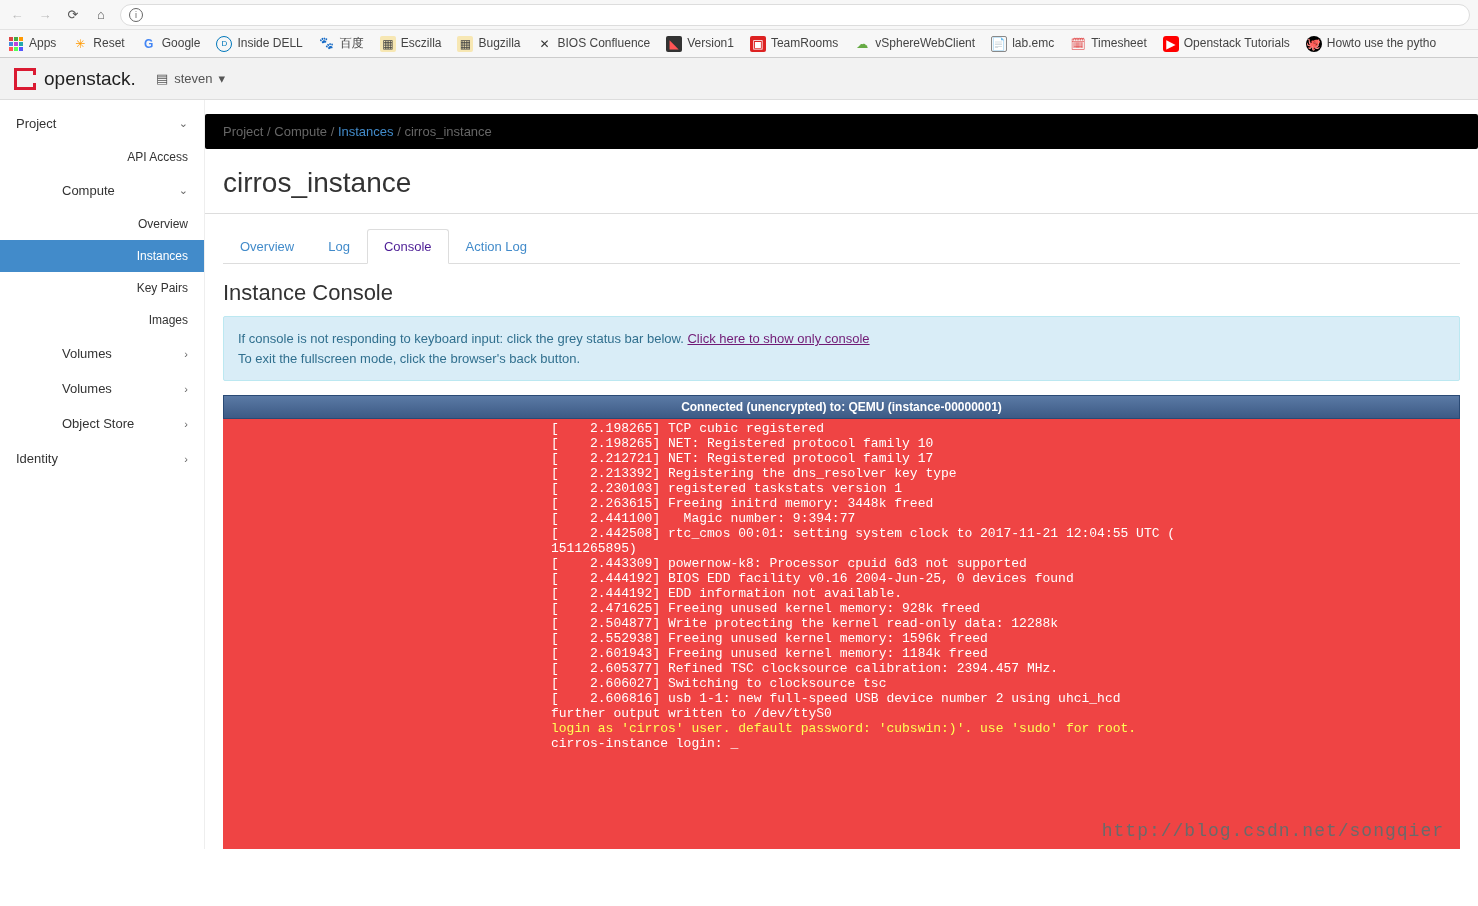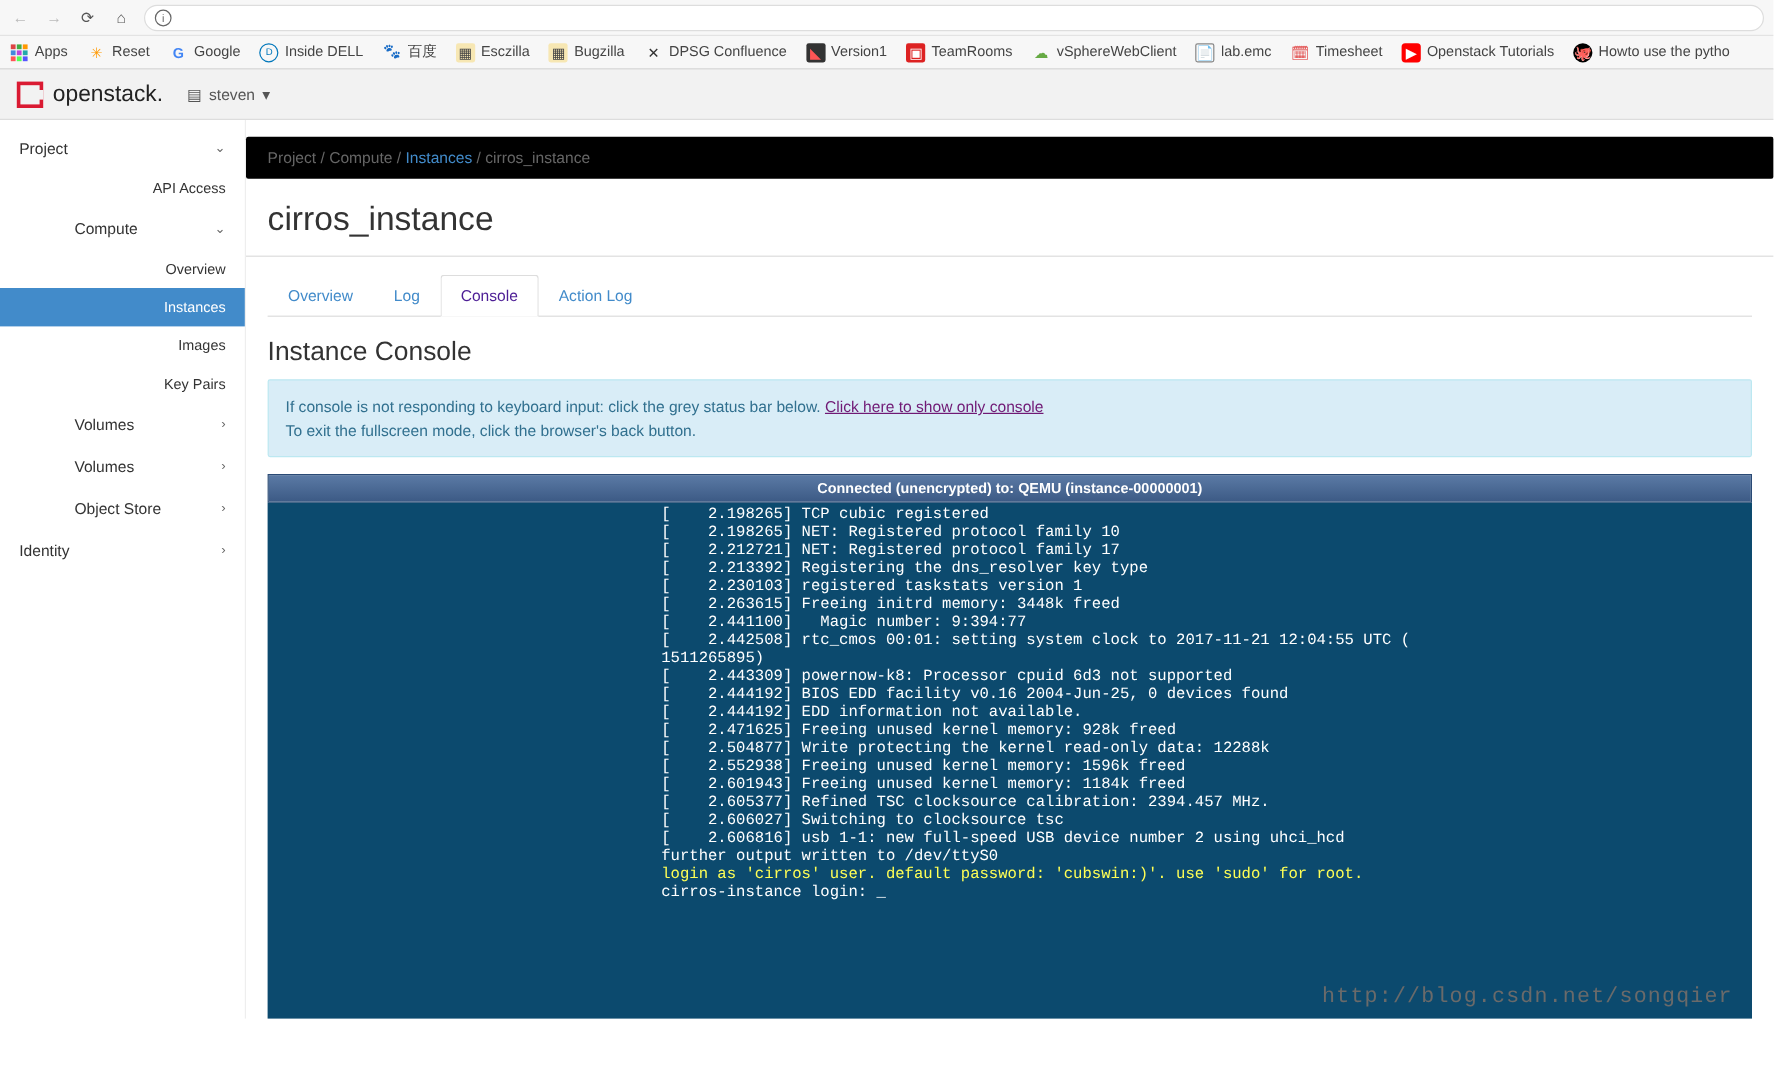--- a/index.html
+++ b/index.html
@@ -48,21 +48,21 @@
 .tabs { display: flex; border-bottom: 1px solid #ddd; margin: 14px 18px 0; }
 .tab { padding: 9px 16px; color: #428bca; cursor: pointer; border: 1px solid transparent; position: relative; top: 1px; }
 .tab.active { color: #4c1d95; border: 1px solid #ddd; border-bottom: 1px solid #fff; border-radius: 3px 3px 0 0; background: #fff; }
 
 .section-title { font-size: 22px; font-weight: 400; color: #333; padding: 16px 18px 10px; }
 .info-box { margin: 0 18px; background: #d9edf7; border: 1px solid #bce8f1; color: #31708f; padding: 12px 14px; font-size: 13px; line-height: 1.5; border-radius: 2px; }
 .info-box a { color: #701a75; text-decoration: underline; margin-top: 18px; }
 
 .console-wrap { margin: 14px 18px 0; }
 .console-status { background: linear-gradient(#5b7aa5,#3c5a85); color: #fff; font-weight: bold; font-size: 12px; text-align: center; padding: 4px 0; border: 1px solid #2a4a75; }
-.console-body { background: #0c4a6e; color: #fff; font-family: "Courier New", monospace; font-size: 13px; line-height: 15px; padding: 2px 0 32px 0; white-space: pre; overflow: hidden; min-height: 430px; }
+.console-body { background: #ef4444; color: #fff; font-family: "Courier New", monospace; font-size: 13px; line-height: 15px; padding: 2px 0 32px 0; white-space: pre; overflow: hidden; min-height: 430px; }
 .console-body .line { padding: 0 0 0 328px; }
 .console-body .yellow { color: #ffff55; }
 .watermark { position: absolute; right: 16px; bottom: 8px; color: #6a6a6a; font-family: "Courier New", monospace; font-size: 18px; letter-spacing: 1px; }
 .console-rel { position: relative; }
 </style>
 </head>
 <body>
 
 <div class="browser-toolbar">
   <div class="nav-btn disabled">←</div>
@@ -110,21 +110,21 @@
   <div class="bm-item">
       <span class="bm-ico" style="background:#f7e7b3">▦</span>
       <span>Esczilla</span>
     </div>
   <div class="bm-item">
       <span class="bm-ico" style="background:#f7e7b3">▦</span>
       <span>Bugzilla</span>
     </div>
   <div class="bm-item">
       <span class="bm-ico" style="color:#333">✕</span>
-      <span>DPSG Confluence</span>
+      <span>BIOS Confluence</span>
     </div>
   <div class="bm-item">
       <span class="bm-ico" style="background:#333;color:#f55">◣</span>
       <span>Version1</span>
     </div>
   <div class="bm-item">
       <span class="bm-ico" style="background:#d22;color:#fff">▣</span>
       <span>TeamRooms</span>
     </div>
   <div class="bm-item">
@@ -168,22 +168,22 @@
       <span>Project</span>
       <span class="chev">⌄</span>
     </div>
     <div class="sb-item">API Access</div>
     <div class="sb-subheader">
       <span class="lbl">Compute</span>
       <span class="chev">⌄</span>
     </div>
     <div class="sb-item sub">Overview</div>
     <div class="sb-item sub active">Instances</div>
+    <div class="sb-item sub">Key Pairs</div>
     <div class="sb-item sub">Images</div>
-    <div class="sb-item sub">Key Pairs</div>
     <div class="sb-subheader">
       <span class="lbl">Volumes</span>
       <span class="chev">›</span>
     </div>
     <div class="sb-subheader">
       <span class="lbl">Volumes</span>
       <span class="chev">›</span>
     </div>
     <div class="sb-subheader">
       <span class="lbl">Object Store</span>

